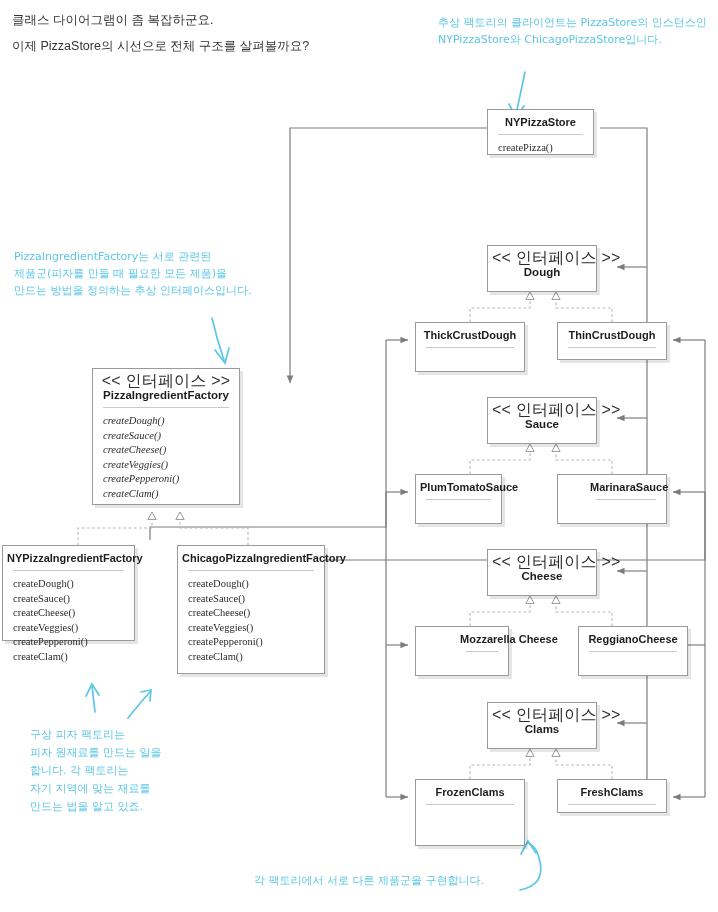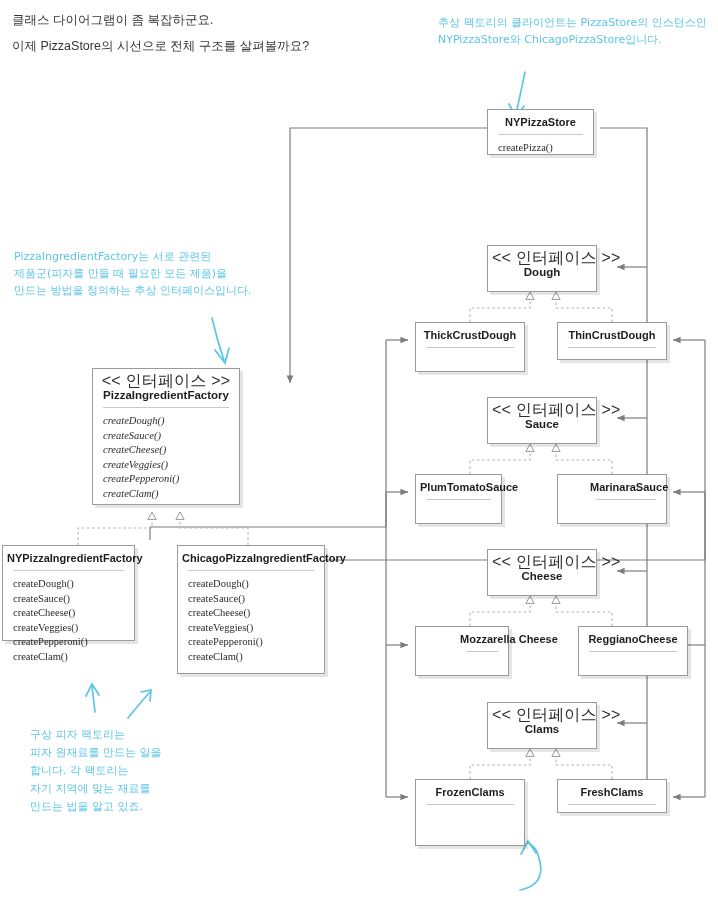--- a/index.html
+++ b/index.html
@@ -136,20 +136,21 @@
   <div class="note" style="left:438px;top:14px;width:276px;">추상 팩토리의 클라이언트는 PizzaStore의 인스턴스인
 NYPizzaStore와 ChicagoPizzaStore입니다.</div>
   <div class="note" style="left:14px;top:248px;width:250px;">PizzaIngredientFactory는 서로 관련된
 제품군(피자를 만들 때 필요한 모든 제품)을
 만드는 방법을 정의하는 추상 인터페이스입니다.</div>
   <div class="note" style="left:30px;top:726px;width:170px;line-height:18px;">구상 피자 팩토리는
 피자 원재료를 만드는 일을
 합니다. 각 팩토리는
 자기 지역에 맞는 재료를
 만드는 법을 알고 있죠.</div>
+  <div class="note" style="left:254px;top:872px;width:290px;">각 팩토리에서 서로 다른 제품군을 구현합니다.</div>
 
   <div class="uml" style="left:487px;top:109px;width:107px;height:46px;">
     <div class="hdr">NYPizzaStore</div>
     <div class="sep"></div>
     <div class="body">
       <ul>
           <li>createPizza()</li>
         </ul>
     </div>
   </div>

